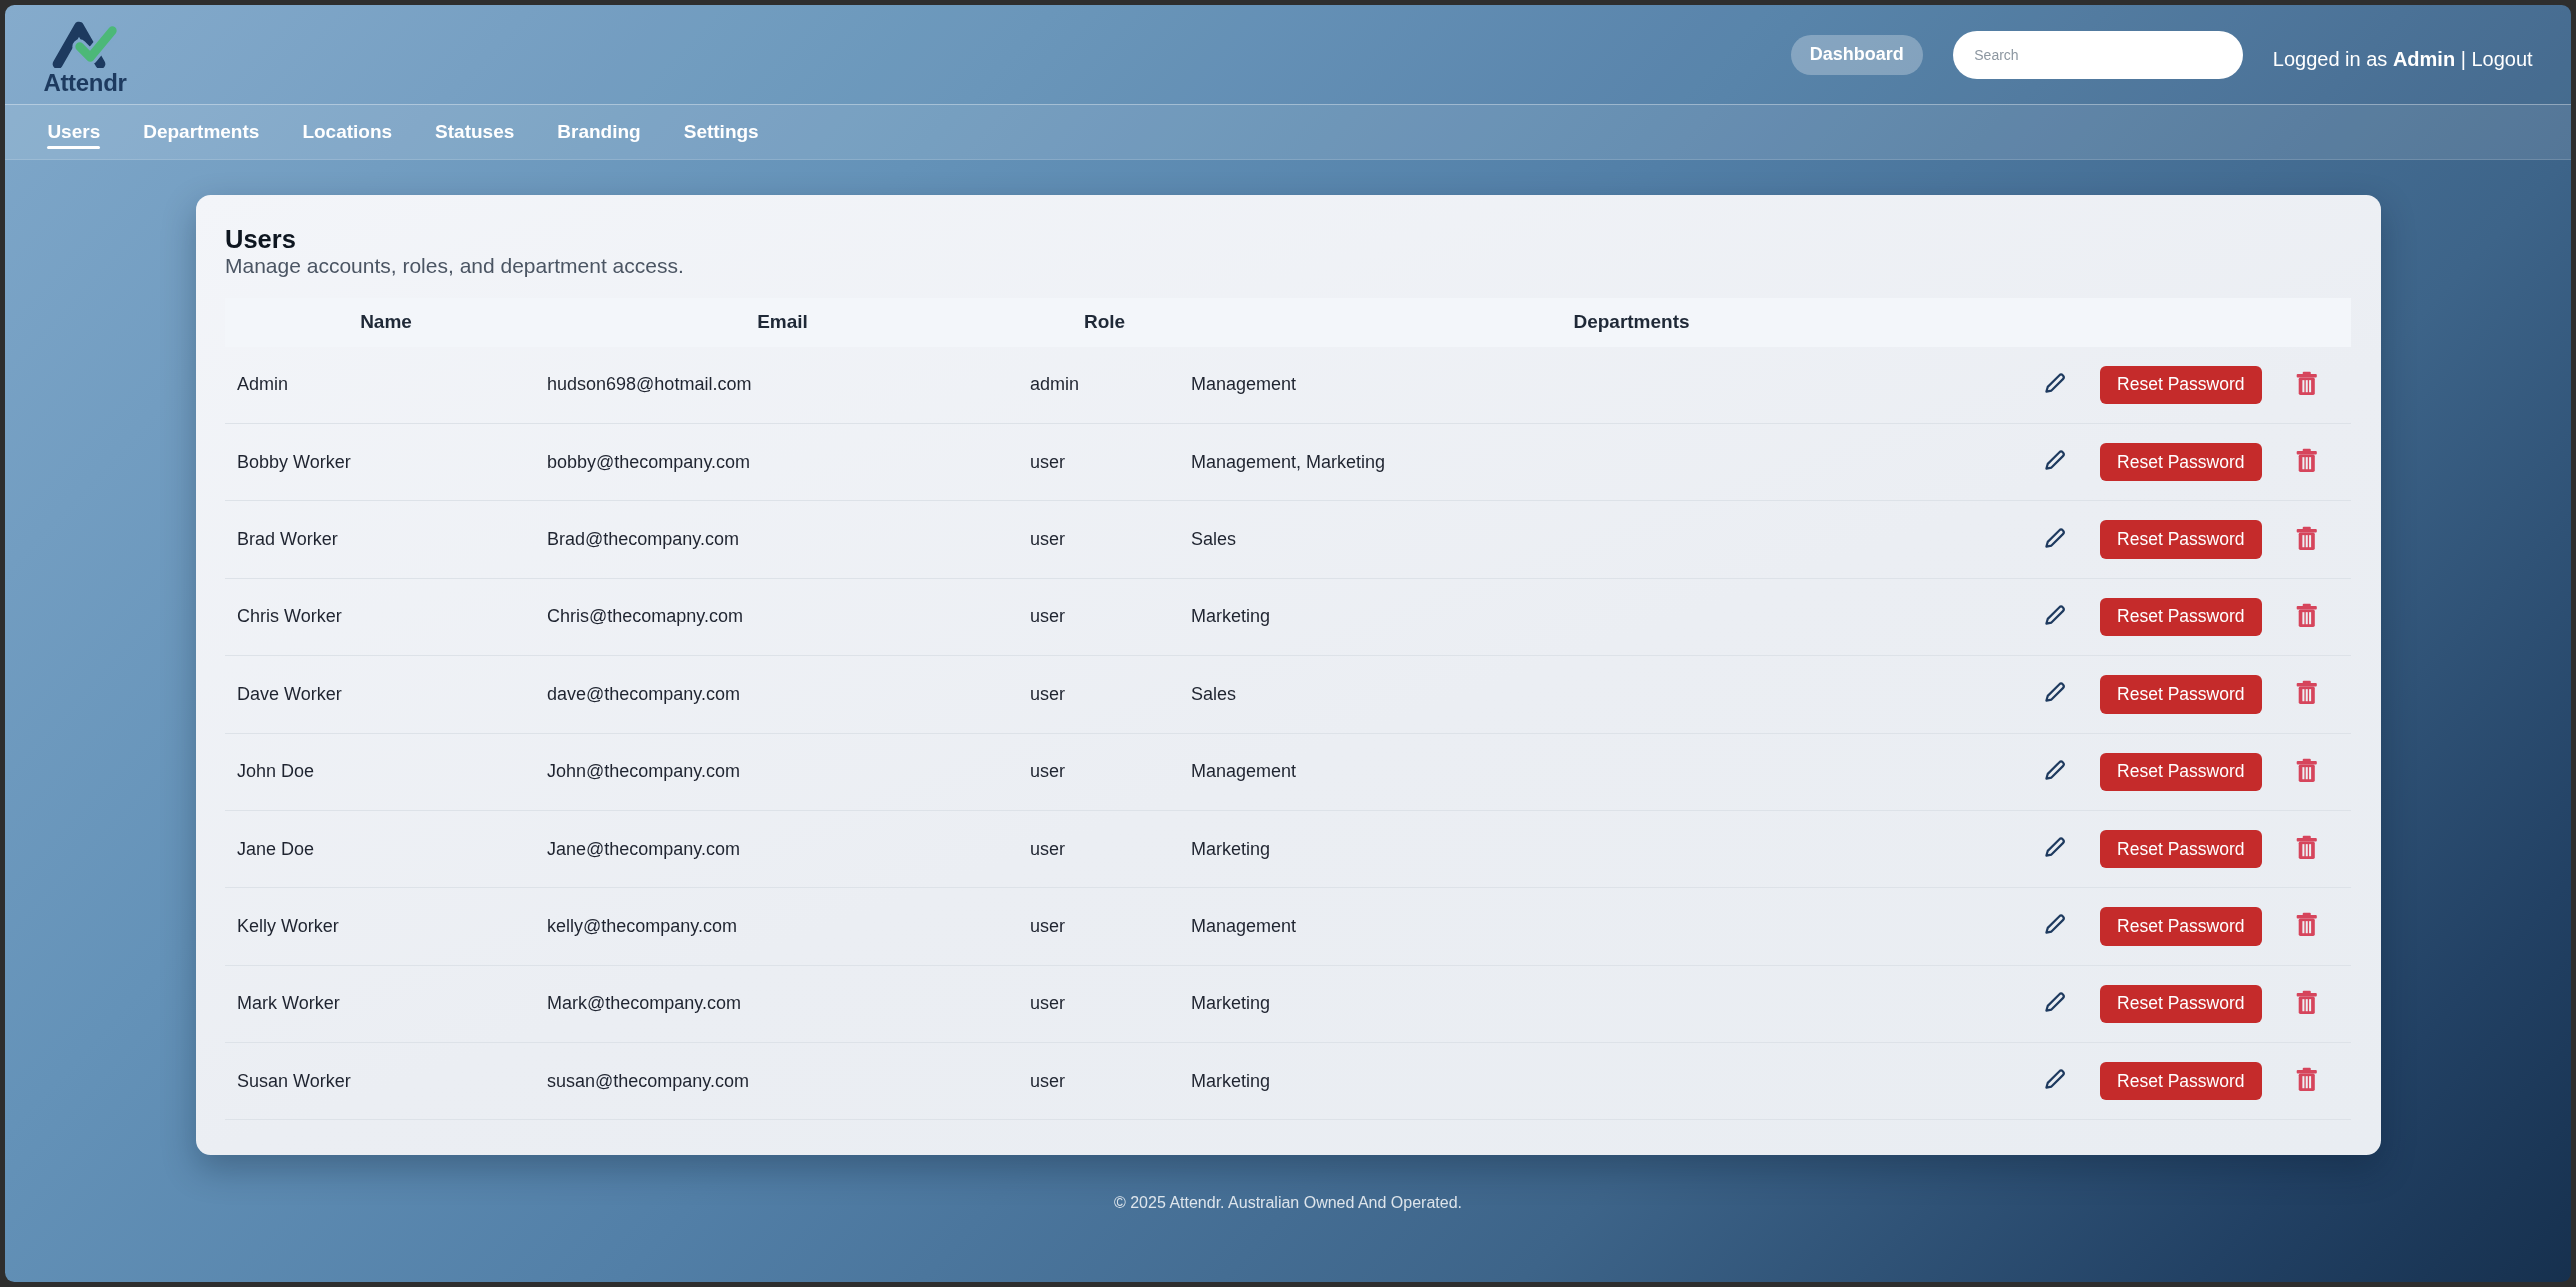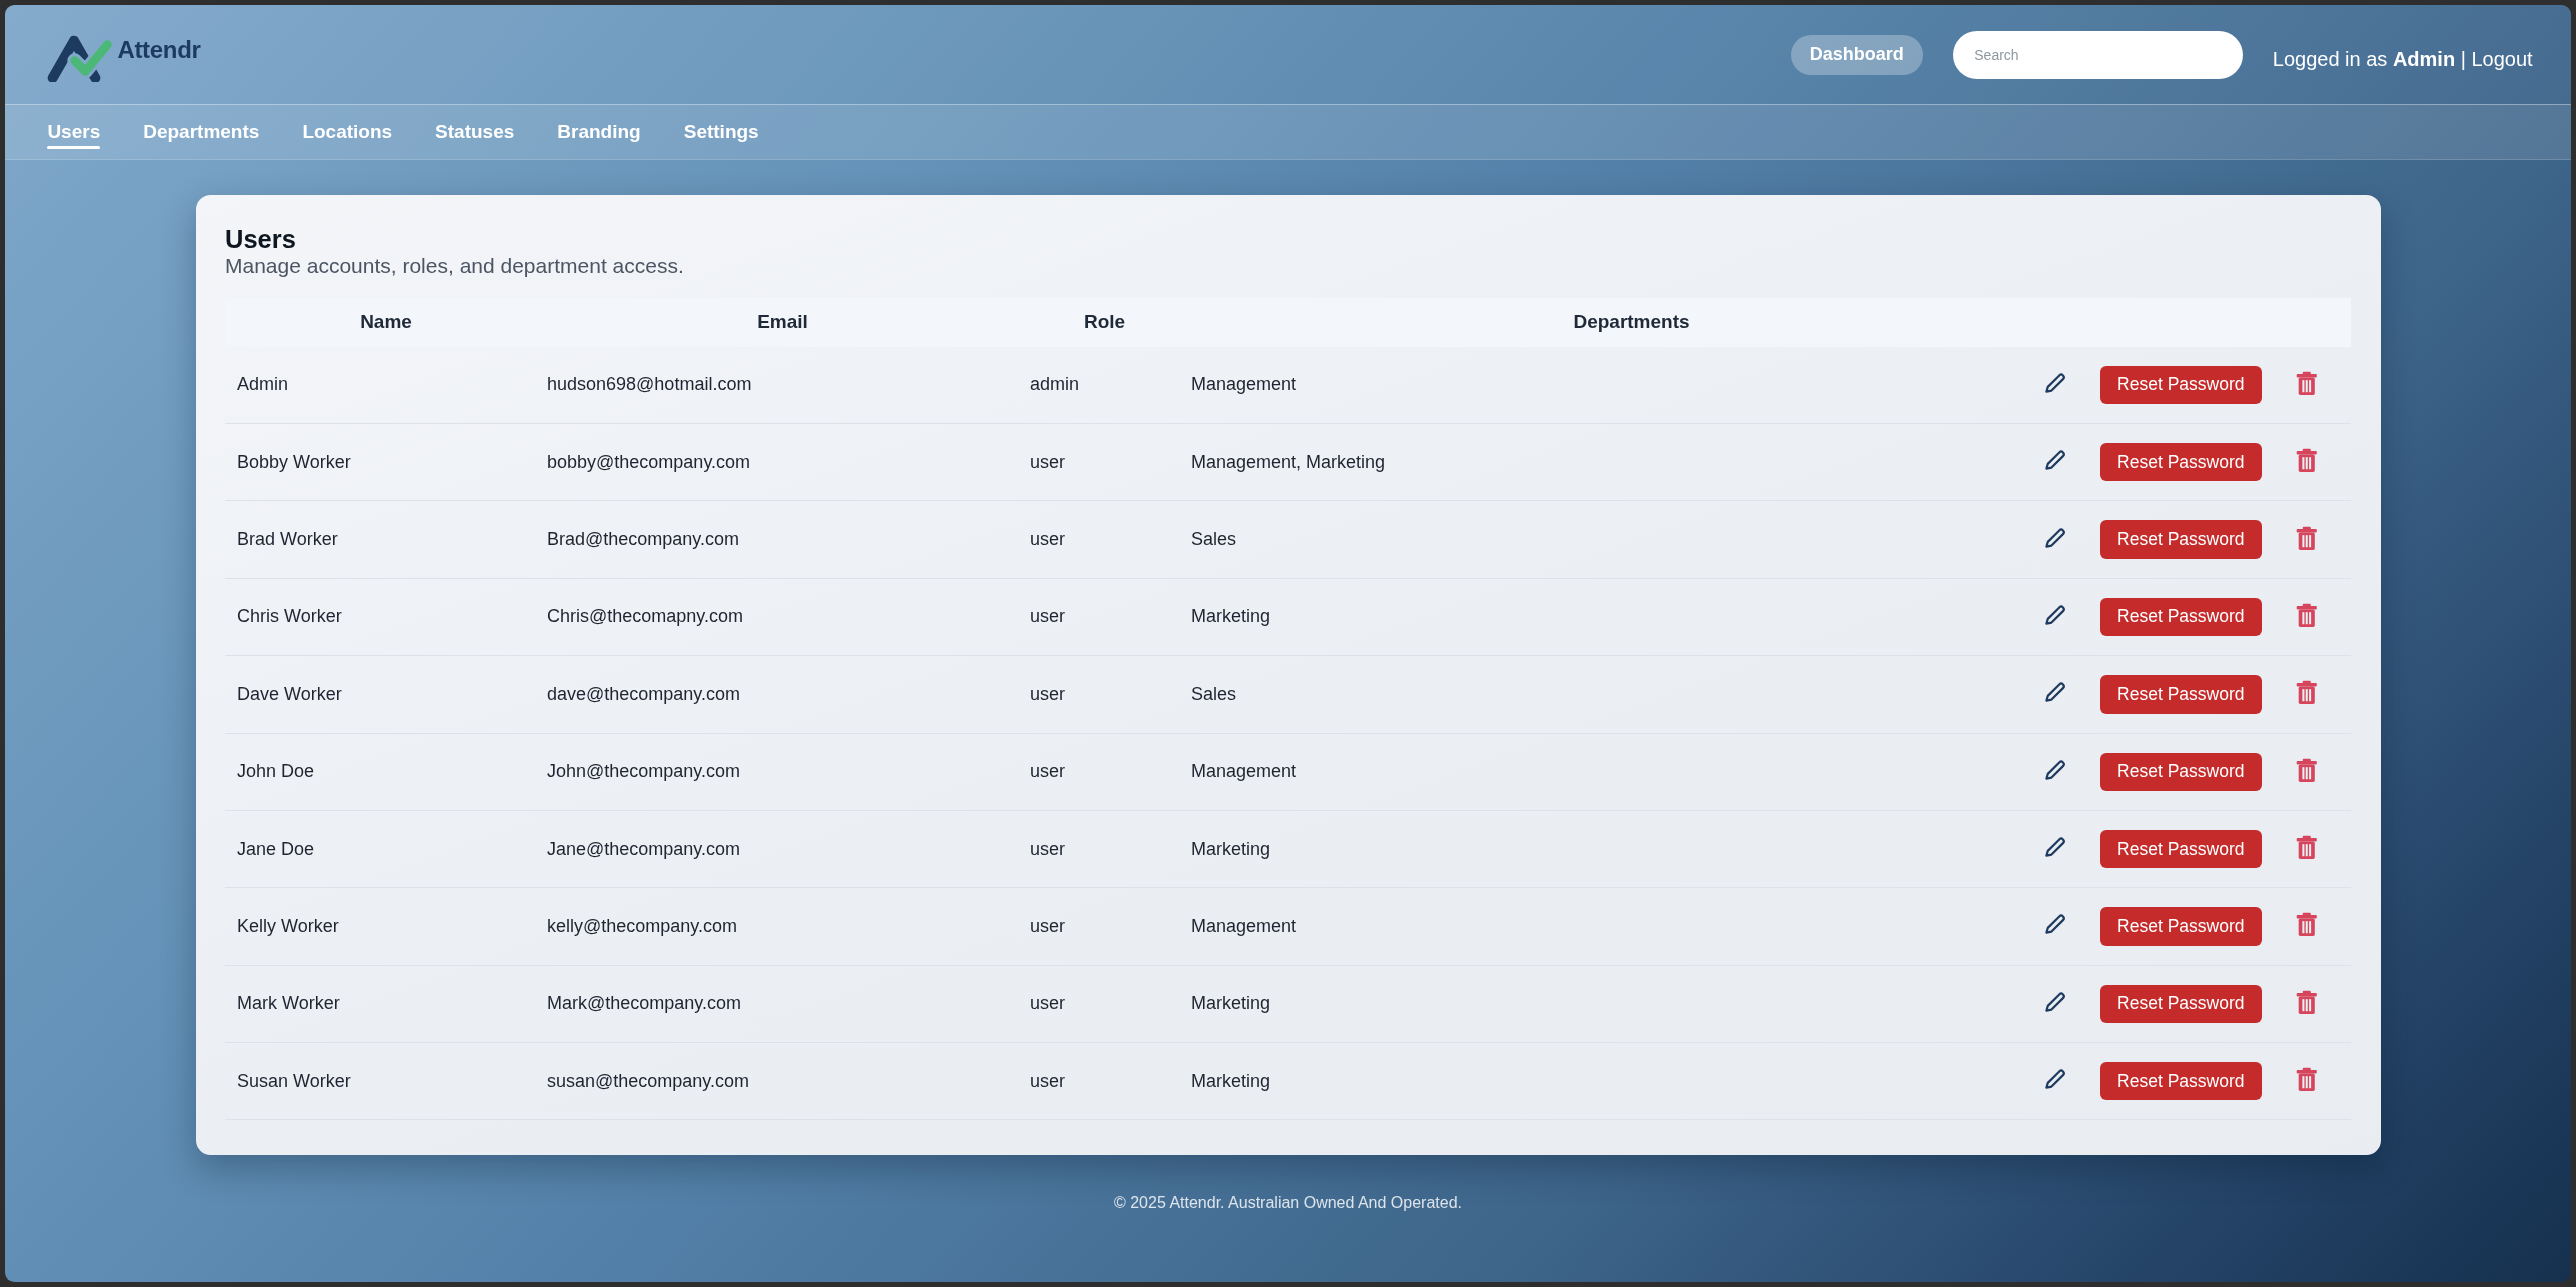--- a/index.html
+++ b/index.html
@@ -18,21 +18,21 @@
     display: flex; flex-direction: column;
   }
 
   
   .header {
     height: 99px; flex: 0 0 auto;
     padding: 0 38px;
     display: flex; align-items: center; justify-content: space-between;
     background: rgba(255,255,255,0.04);
   }
-  .logo { display: flex; flex-direction: row; align-items: flex-start; padding-top: 6.7px; }
+  .logo { display: flex; flex-direction: column; align-items: center; padding-top: 6.7px; }
   .logo svg { display: block; }
   .wordmark { font-size: 24px; font-weight: 800; color: #1d3a5f; letter-spacing: -0.3px; margin-top: 1.3px; }
 
   .header-right { display: flex; align-items: center; gap: 30px; }
   .pill-btn {
     background: rgba(255,255,255,0.28);
     color: #ffffff; font-weight: 700; font-size: 18px;
     border: none; border-radius: 671px;
     padding: 9.4px 19px; cursor: pointer;
     font-family: inherit;

